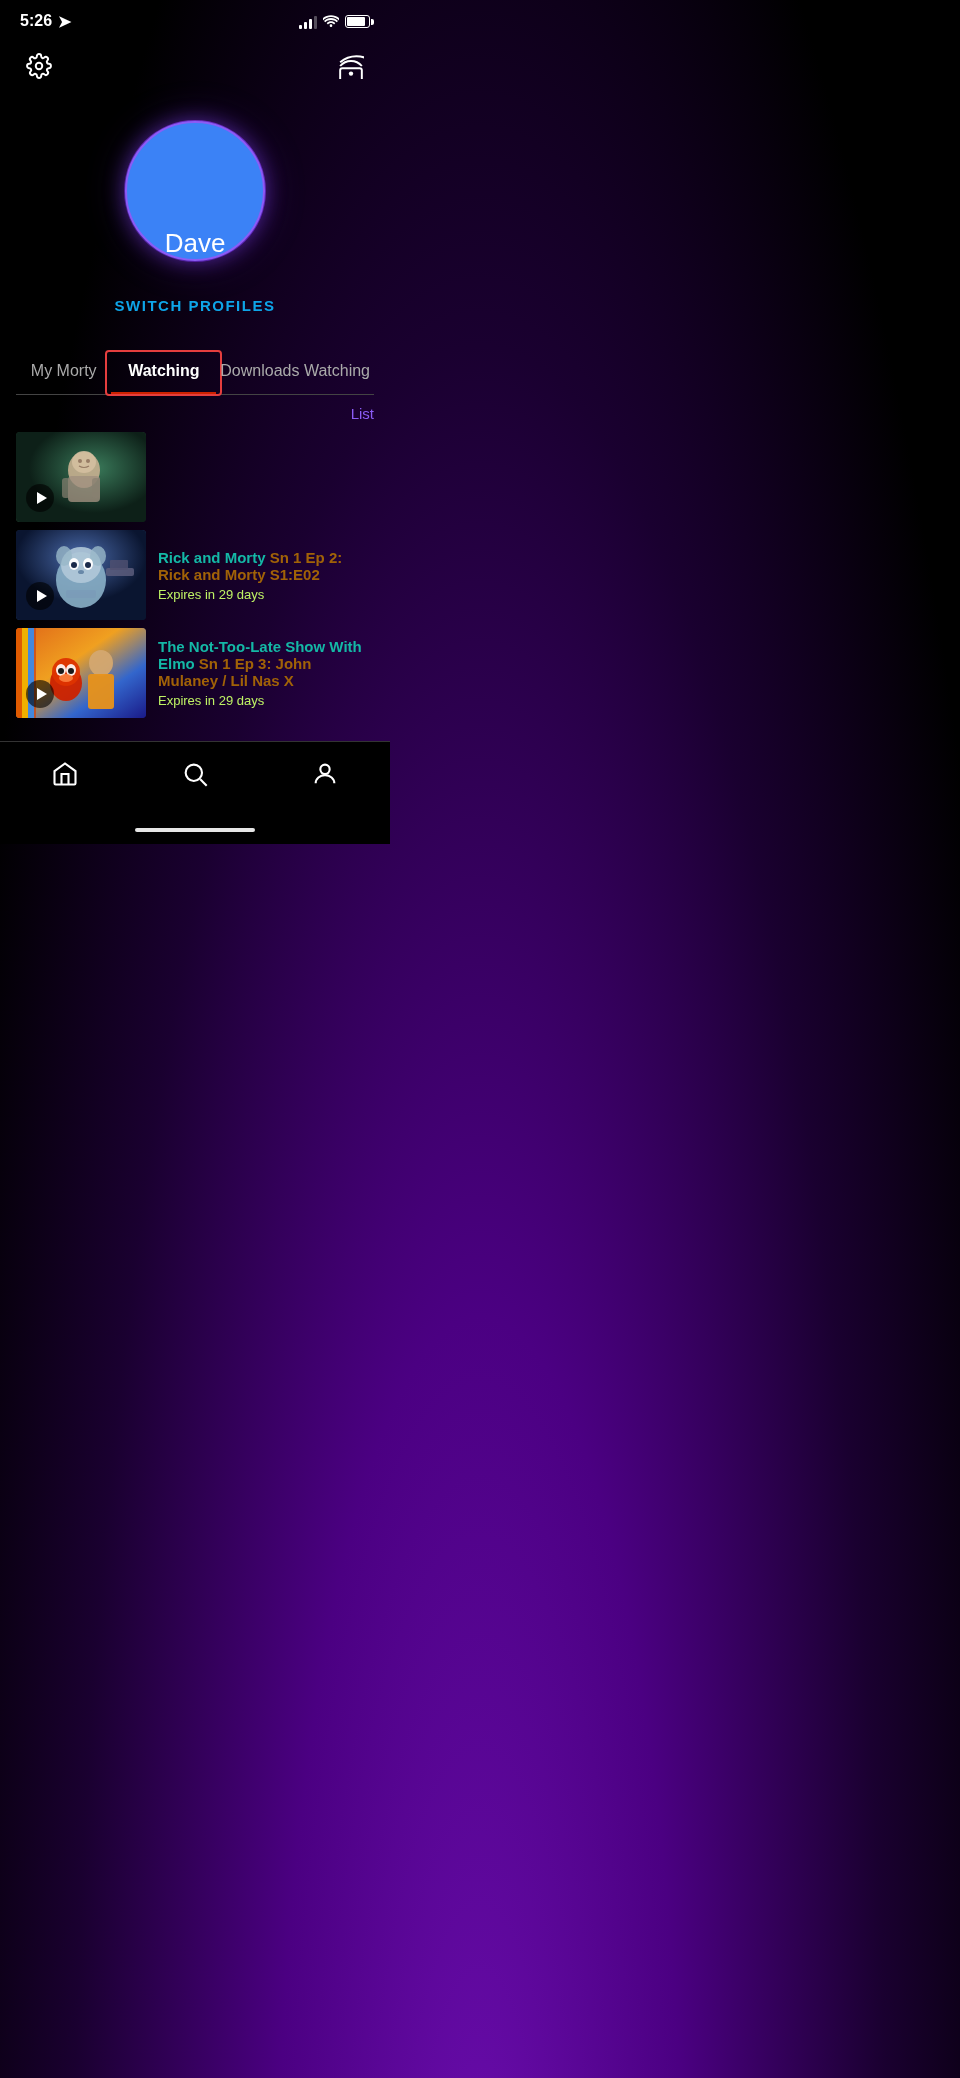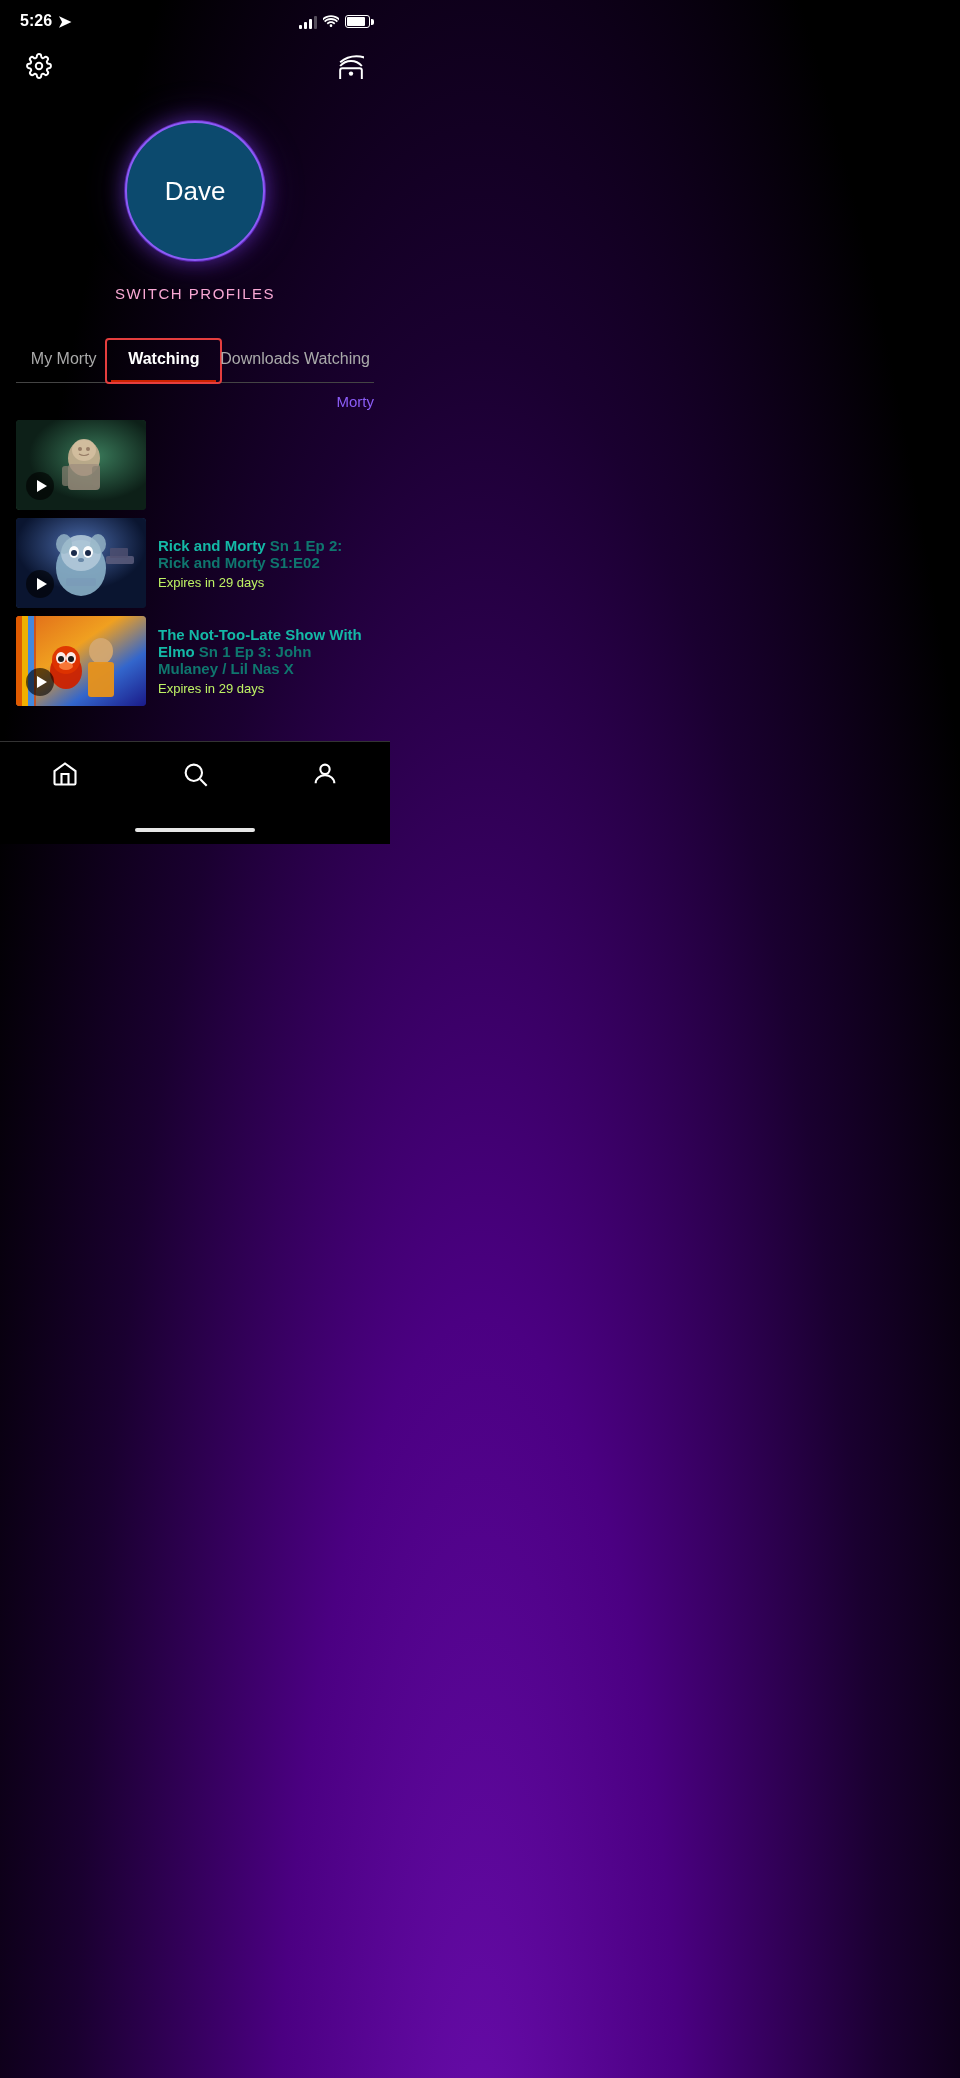--- a/index.html
+++ b/index.html
@@ -135,24 +135,24 @@
       padding: 20px 0 10px;
     }
 
     .profile-avatar {
       width: 140px;
       height: 140px;
       border-radius: 50%;
       border: 2.5px solid #8b5cf6;
       box-shadow: 0 0 20px #7c3aed88, 0 0 40px #7c3aed44;
       display: flex;
-      align-items: center;
+      align-items: flex-end;
       justify-content: center;
       margin-bottom: 20px;
-      background: #0c4a6e;
+      background: #3b82f6;
       position: relative;
     }
 
     .profile-avatar::before {
       content: '';
       position: absolute;
       inset: -3px;
       border-radius: 50%;
       background: conic-gradient(#9333ea, #6d28d9, #4c1d95, #9333ea);
       z-index: -1;
@@ -160,24 +160,25 @@
     }
 
     .profile-name {
       font-size: 26px;
       font-weight: 400;
       color: #fff;
     }
 
     .switch-profiles-btn {
       font-size: 15px;
-      font-weight: 400;
-      color: #f9a8d4;
+      font-weight: 700;
+      color: #0ea5e9;
       letter-spacing: 1.5px;
       text-transform: uppercase;
+      margin-top: 12px;
       cursor: pointer;
       padding: 4px 0;
     }
 
     
     .tabs-section {
       margin-top: 24px;
       padding: 0 16px;
     }
 
@@ -365,21 +366,21 @@
     }
 
     .home-bar {
       width: 120px;
       height: 4px;
       background: #fff;
       border-radius: 2px;
       opacity: 0.9;
     }
 
-    .inline-gray { color: #0f766e; }
+    .inline-gray { color: #a16207; }
     .inline-white { color: #14b8a6; font-weight: 700; }
   </style>
 </head>
 <body>
 
 <div class="bg-gradient"></div>
 
 <div class="screen">
 
   <div class="status-bar">
@@ -433,21 +434,21 @@
     <div class="tabs-row">
       <div class="tab">My Morty</div>
       <div class="tab-downloads-wrapper">
         <div class="tab active">Watching</div>
         <div class="tab-highlight-box"></div>
       </div>
       <div class="tab">Downloads Watching</div>
     </div>
 
     <div class="list-header">
-      <span class="edit-btn">Morty</span>
+      <span class="edit-btn">List</span>
     </div>
 
     <div class="downloads-list">
 
       <div class="download-item">
         <div class="item-thumbnail thumb-adastra">
           <svg width="130" height="90" viewBox="0 0 130 90">
             <defs>
               <radialGradient id="g1" cx="60%" cy="40%">
                 <stop offset="0%" stop-color="#3a7a5a"></stop>

